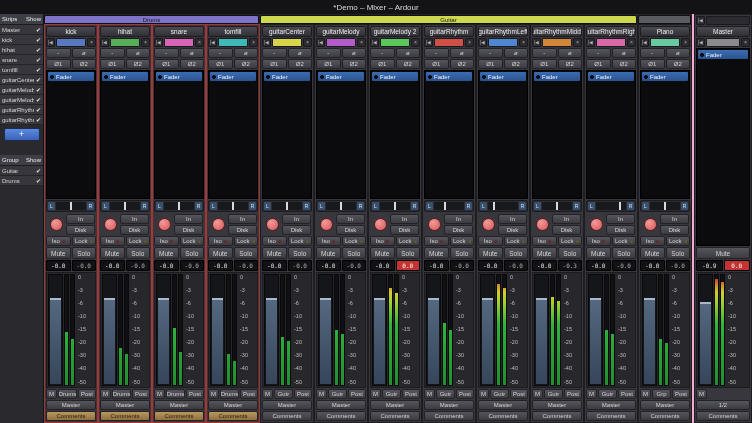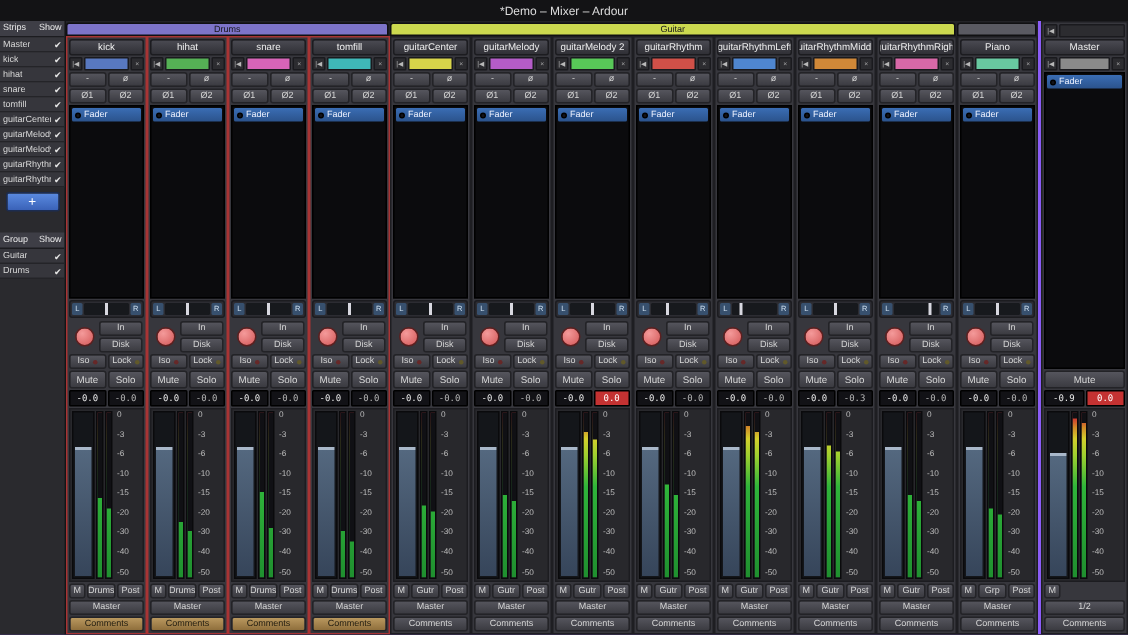--- a/index.html
+++ b/index.html
@@ -1,18 +1,18 @@
 <!DOCTYPE html>
 <html><head>
 <meta charset="utf-8">
 <style>
   *{box-sizing:border-box;margin:0;padding:0;}
   html,body{width:752px;height:423px;overflow:hidden;background:#232327;
     font-family:"Liberation Sans",sans-serif;}
-  .window{width:752px;height:423px;display:flex;flex-direction:column;background:#8b5cf6;}
+  .window{width:752px;height:423px;display:flex;flex-direction:column;background:#f9a8d4;}
   .titlebar{height:14px;flex:0 0 14px;background:#131315;color:#dcdcdc;font-size:8px;
     display:flex;align-items:center;justify-content:center;}
   .body{flex:1;display:flex;min-height:0;}
 
   
   .sidebar{width:44px;flex:0 0 44px;background:#2a2a2e;border-right:1px solid #141416;
     display:flex;flex-direction:column;font-size:6px;color:#d8d8d8;overflow:hidden;}
   .side-head{display:flex;justify-content:space-between;padding:1px 2px;background:#3e3e46;
     border-bottom:1px solid #1c1c20;color:#ececec;height:11px;align-items:center;}
   .side-row{display:flex;justify-content:space-between;gap:2px;padding:0 2px;background:#36363c;

